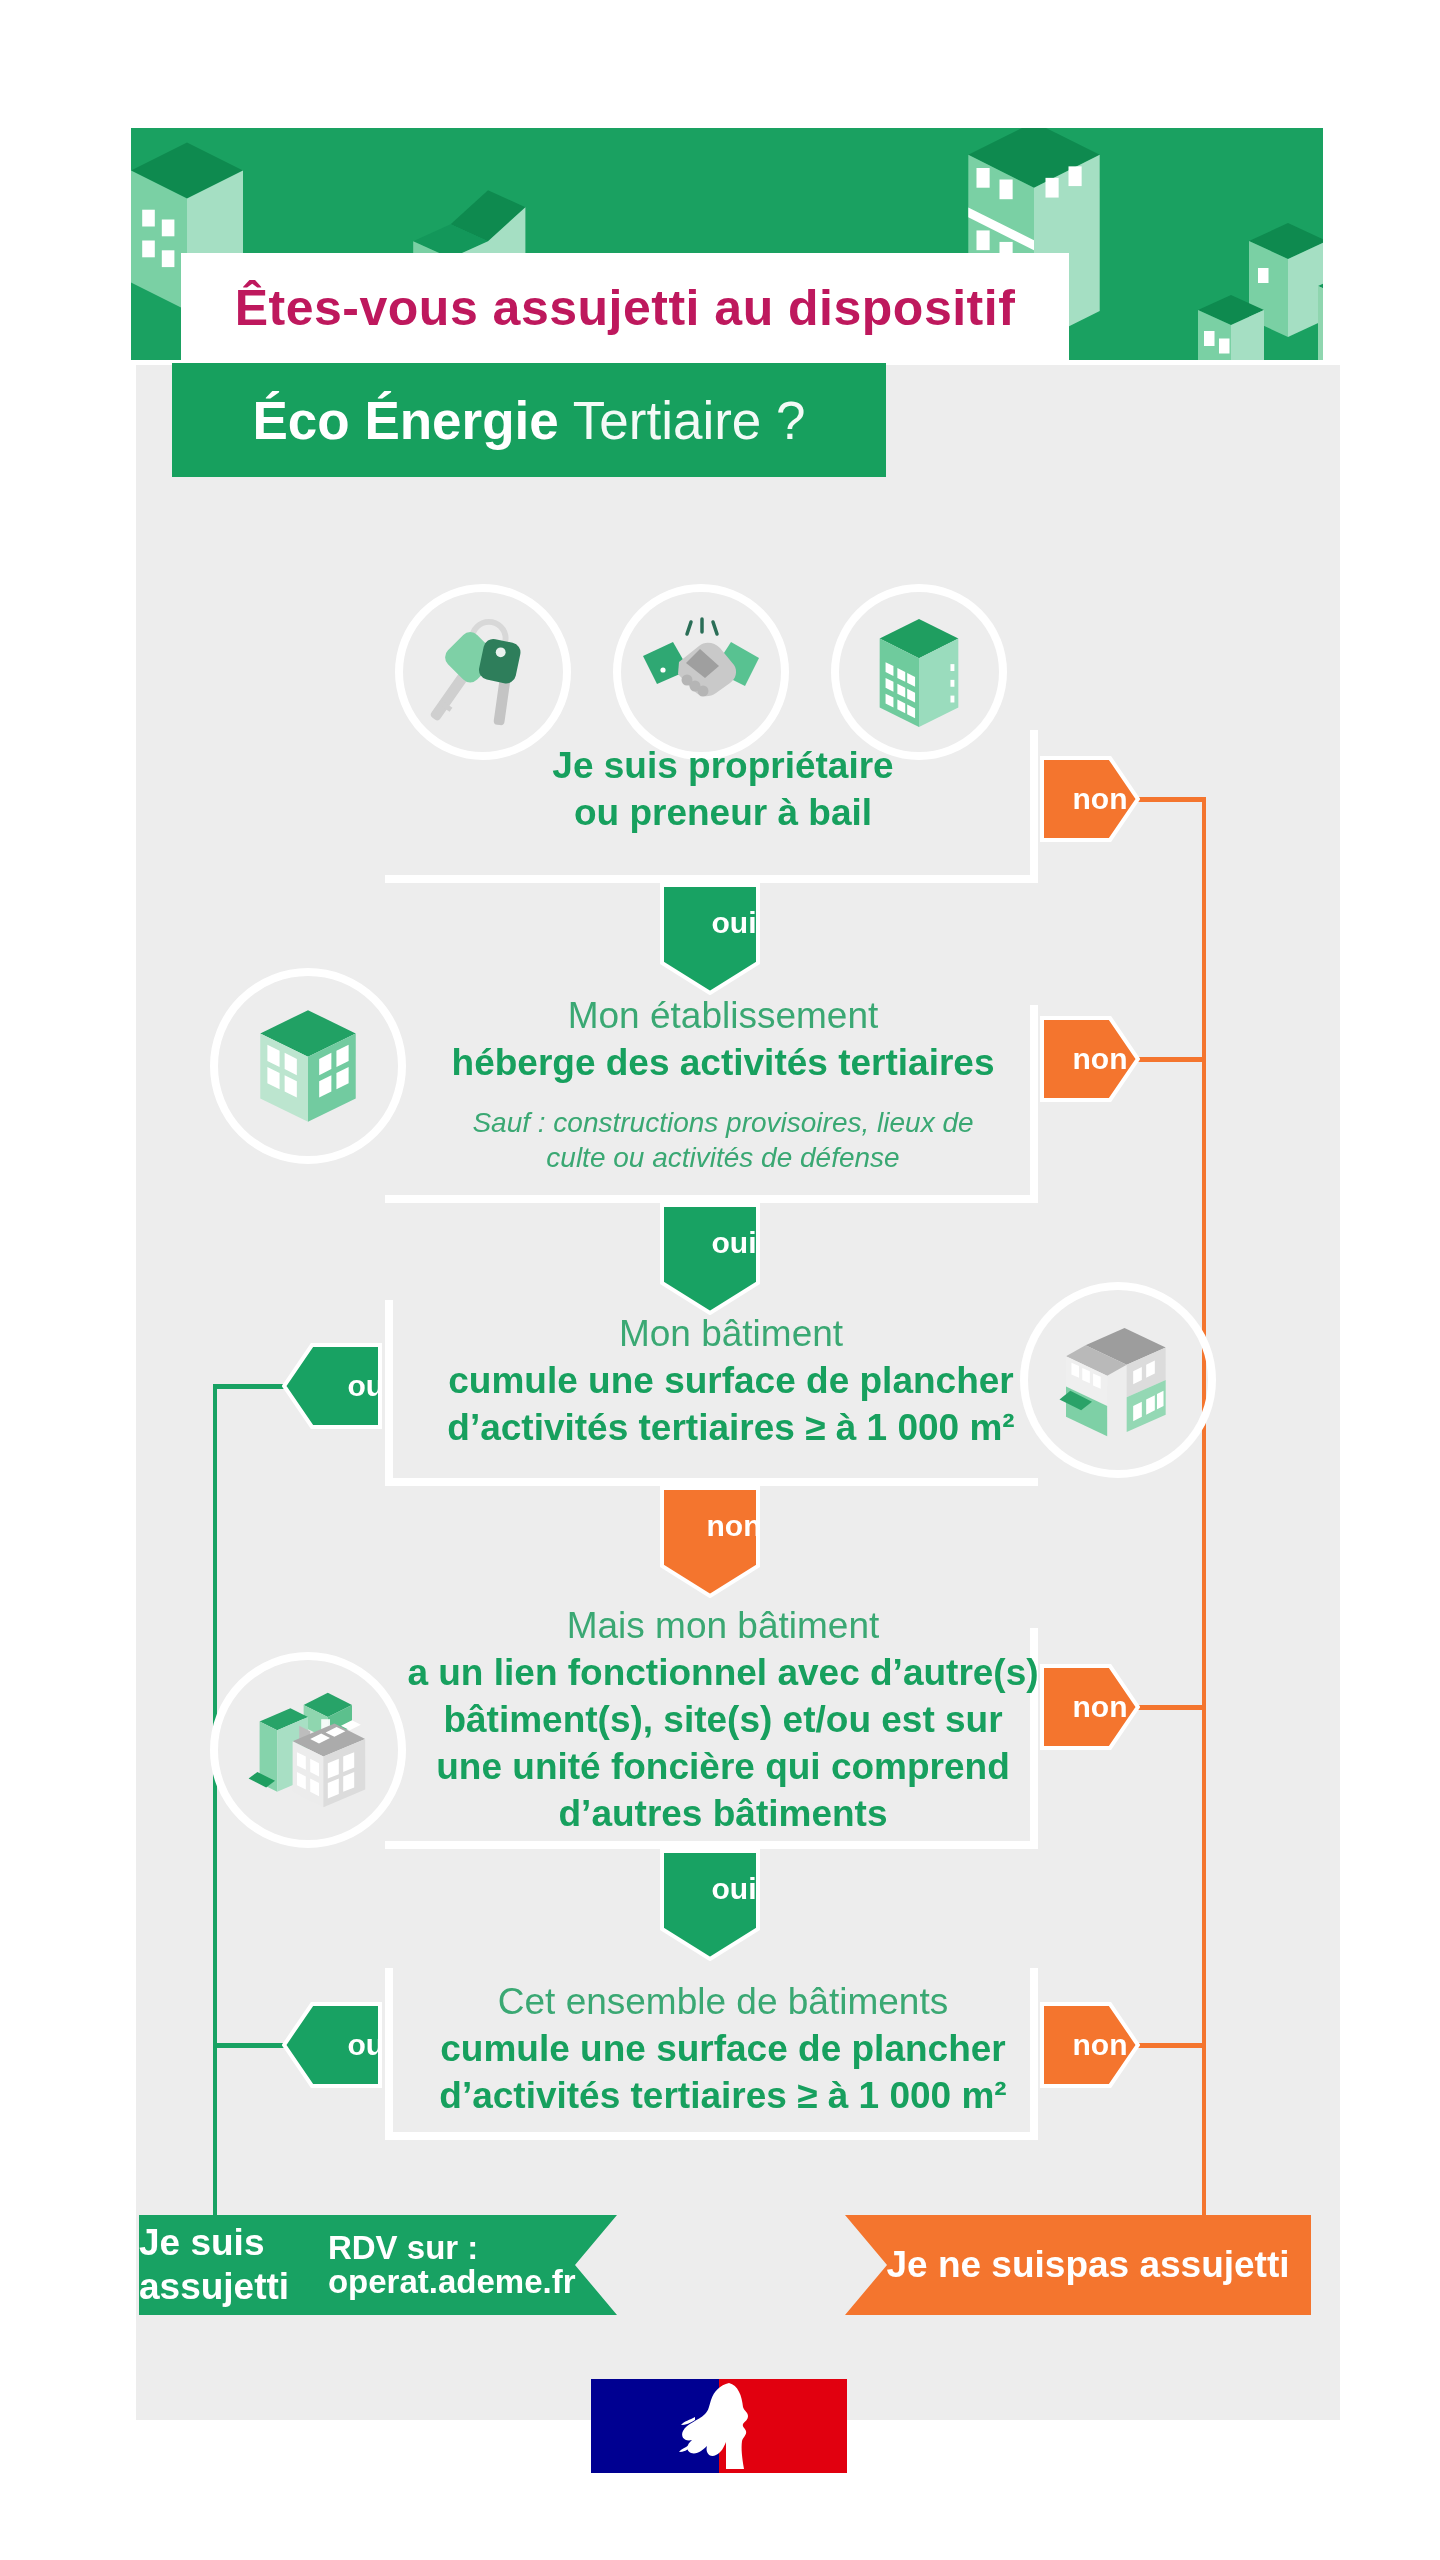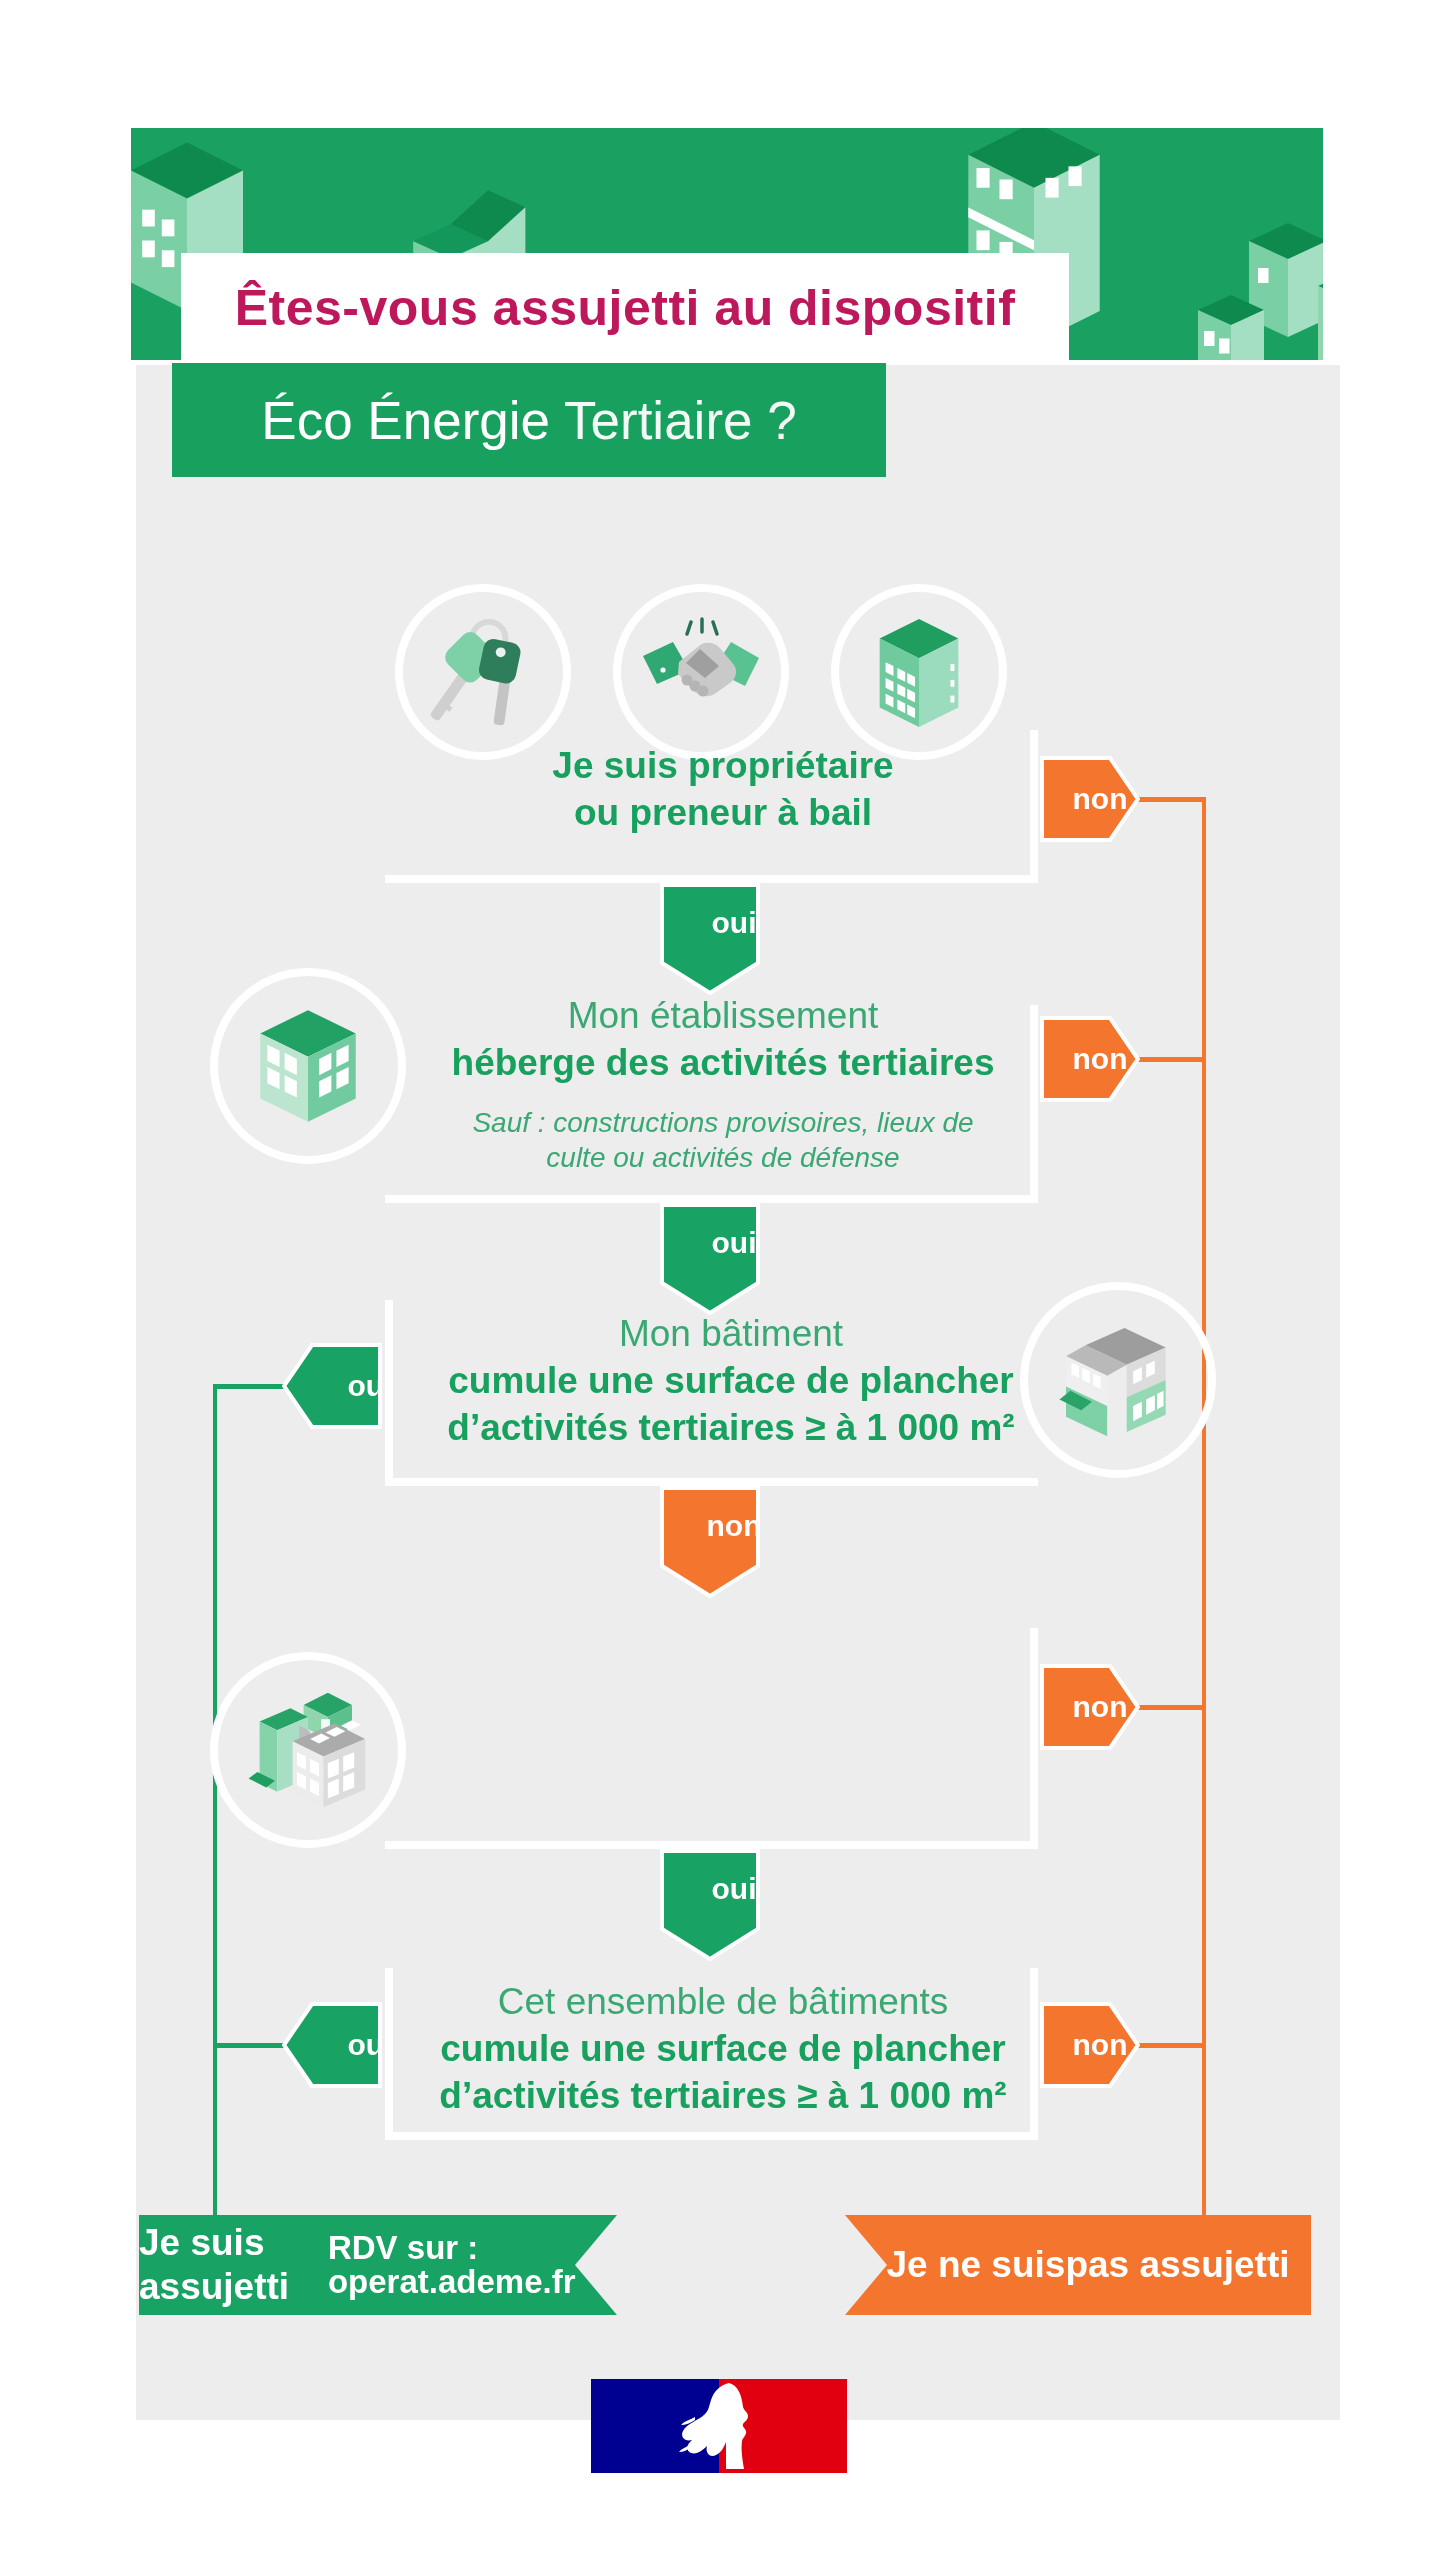--- a/index.html
+++ b/index.html
@@ -6,21 +6,21 @@
   #canvas{position:relative;width:1440px;height:2560px;background:#ffffff;overflow:hidden;
           font-family:"Liberation Sans", sans-serif;}
   .abs{position:absolute;}
   
   .band{left:131px;top:128px;width:1192px;height:232px;background:#1aa161;overflow:hidden;z-index:2;}
   .title-white{left:181px;top:253px;width:888px;height:110px;background:#ffffff;z-index:4;
                display:flex;align-items:center;justify-content:center;}
   .title-white span{color:#be185d;font-size:50px;font-weight:700;letter-spacing:.5px;}
   .title-green{left:172px;top:363px;width:714px;height:114px;background:#17a05e;z-index:4;
                display:flex;align-items:center;justify-content:center;gap:14px;}
-  .title-green .strong{color:#fff;font-size:53px;font-weight:400;}
+  .title-green .strong{color:#fff;font-size:53px;font-weight:700;}
   .title-green .light{color:#fff;font-size:53px;font-weight:400;opacity:.95;}
   
   .sheet{left:136px;top:365px;width:1204px;height:2055px;background:#ededed;z-index:1;}
   
   .ring{border:8px solid #ffffff;border-radius:50%;z-index:4;display:flex;align-items:center;justify-content:center;background:transparent;}
   
   .wline{background:#ffffff;z-index:3;}
   
   .oline{background:#f4752e;z-index:2;}
   .gline{background:#18a263;z-index:2;}
@@ -302,20 +302,27 @@
           <polygon points="62,68 70,72 70,84 62,80"></polygon>
         <polygon points="50,80 58,84 58,96 50,92"></polygon>
           <polygon points="62,86 70,90 70,102 62,98"></polygon>
         <polygon points="78,72 88,68 88,82 78,86"></polygon>
           <polygon points="92,66 102,62 102,76 92,80"></polygon>
         <polygon points="78,90 88,86 88,100 78,104"></polygon>
           <polygon points="92,84 102,80 102,94 92,98"></polygon>
       </g>
     </svg>
   </div>
+  <div class="abs q" style="top:1602px;">
+    <div class="reg">Mais mon bâtiment</div>
+    <div class="bold">a un lien fonctionnel avec d’autre(s)</div>
+    <div class="bold">bâtiment(s), site(s) et/ou est sur</div>
+    <div class="bold">une unité foncière qui comprend</div>
+    <div class="bold">d’autres bâtiments</div>
+  </div>
   <div class="abs wline" style="left:1030px;top:1628px;width:8px;height:221px;"></div>
   <div class="abs wline" style="left:385px;top:1841px;width:653px;height:8px;"></div>
   <div class="abs oline" style="left:1136px;top:1705px;width:70px;height:5px;"></div>
   <div class="abs badge" style="left:1040px;top:1664px;width:100px;height:86px;">
     <svg width="100" height="86" viewBox="0 0 100 86">
         <polygon points="2,2 70,2 98,43 70,84 2,84" fill="#f4752e" stroke="#fff" stroke-width="4"></polygon>
       </svg>
     <span class="lbl" style="left:0;top:0;width:72px;height:86px;">non</span>
   </div>
   <div class="abs badge" style="left:660px;top:1849px;width:100px;height:112px;">

